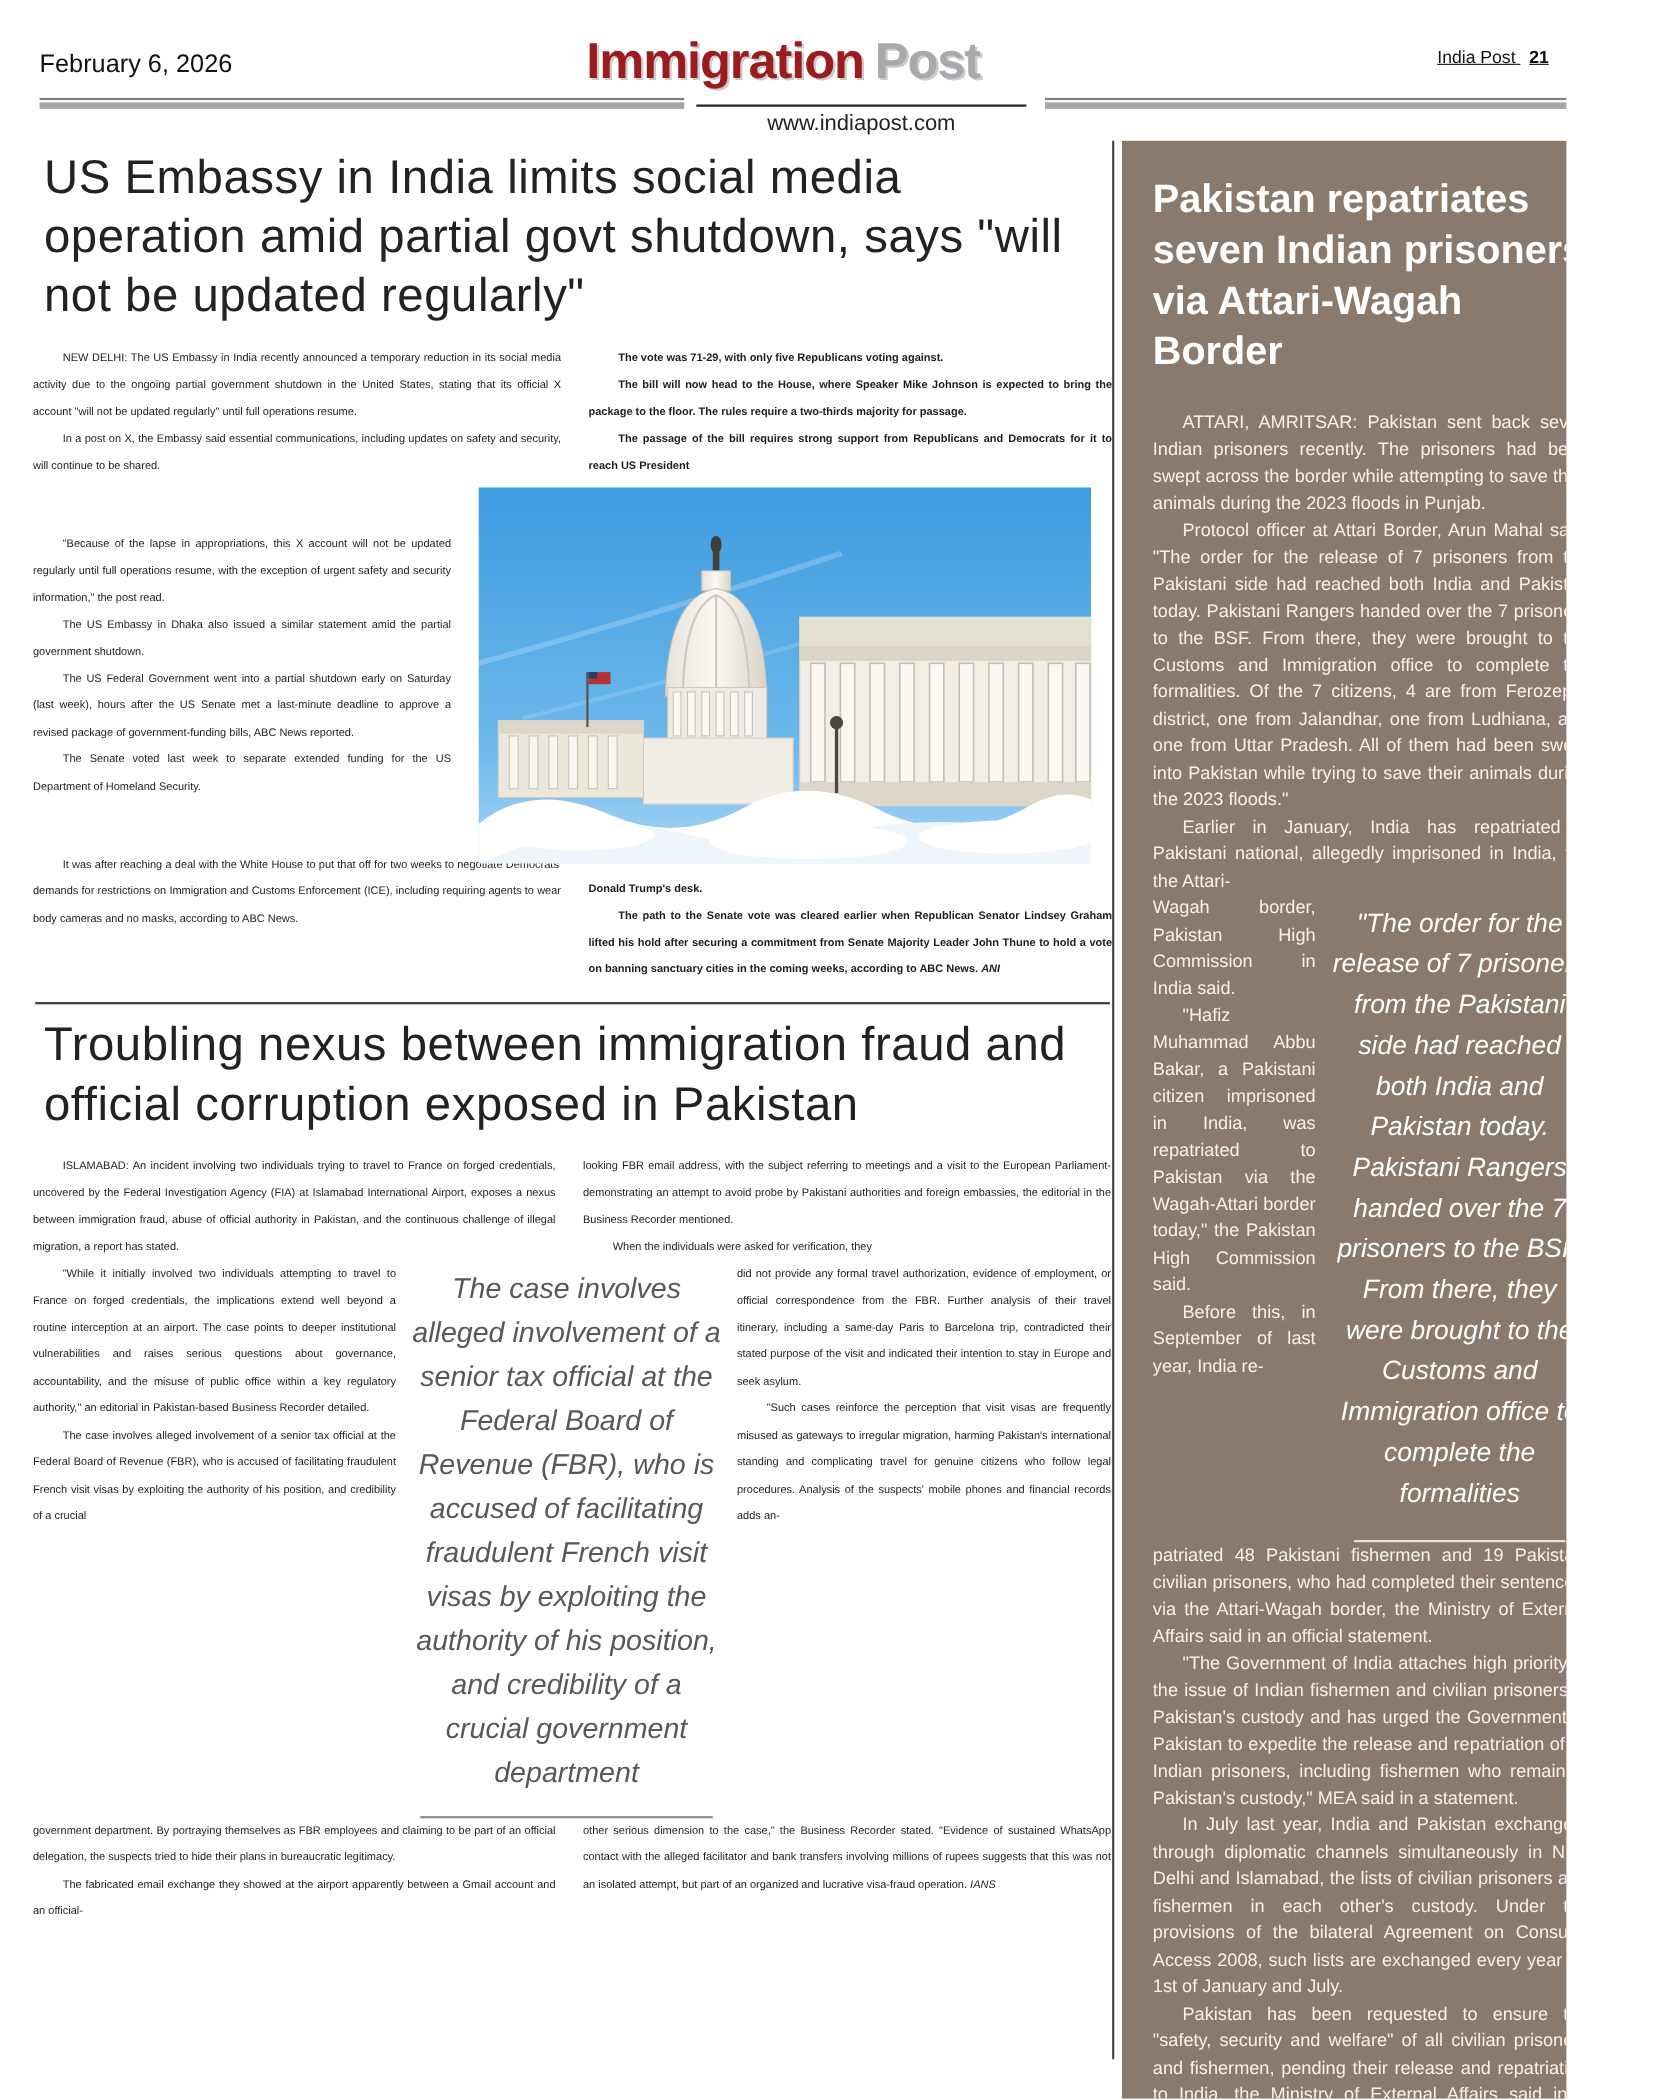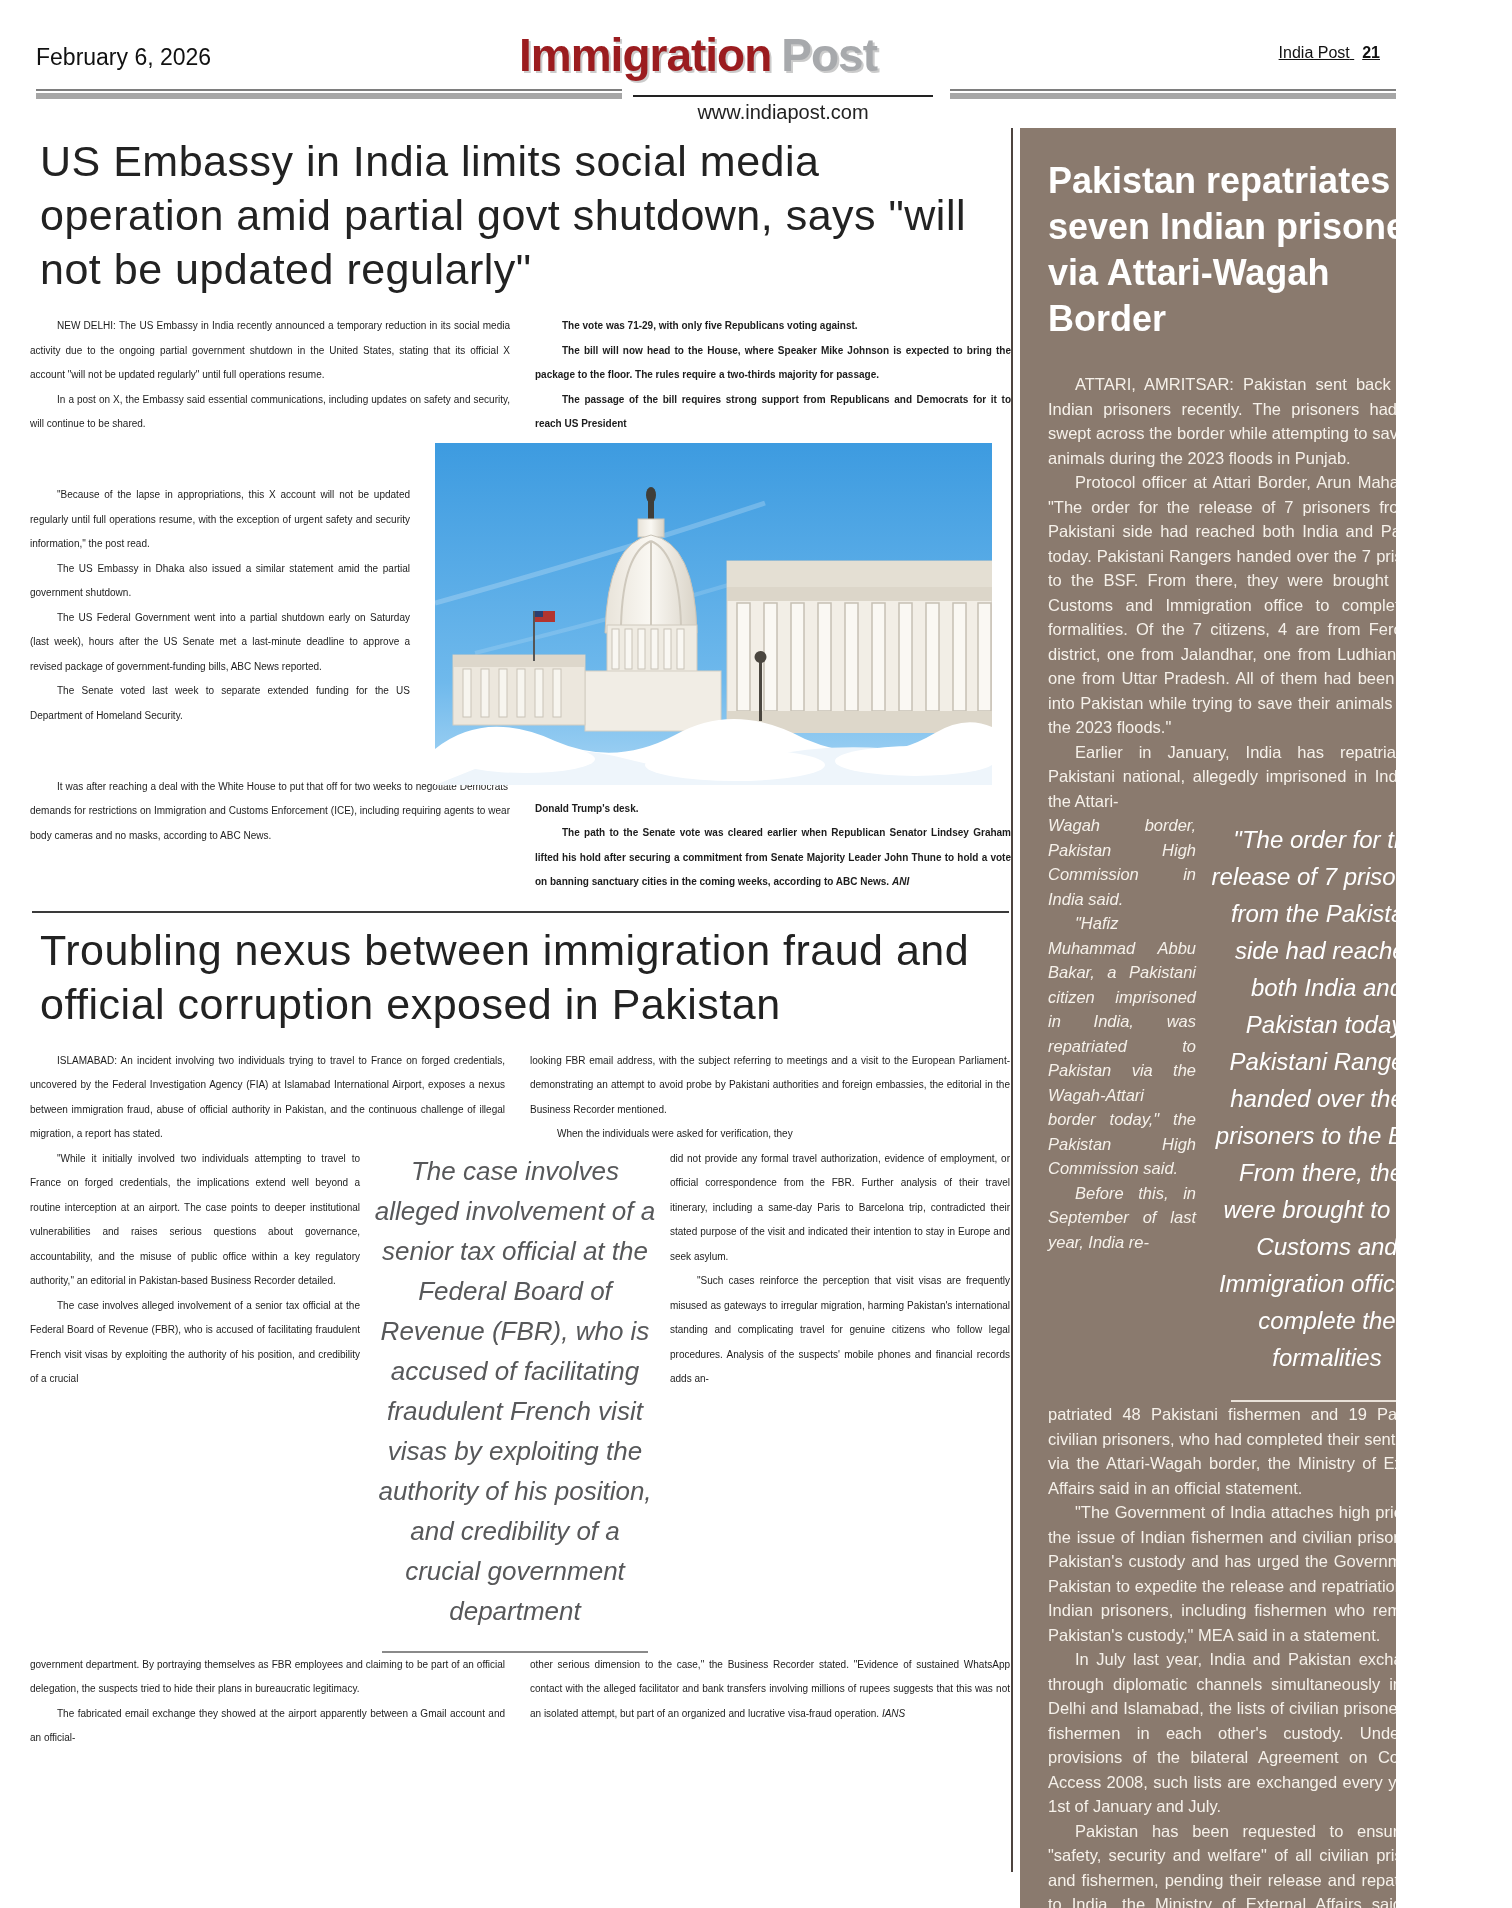--- a/index.html
+++ b/index.html
@@ -1,17 +1,17 @@
 <!DOCTYPE html>
 <html><head>
 <meta charset="utf-8">
 <style>
   html,body{margin:0;padding:0;background:#ffffff;}
   .page{position:relative;width:1396px;height:1908px;background:#ffffff;overflow:hidden;
-        font-family:"Liberation Sans","DejaVu Sans",sans-serif;color:#1c1c1c;}
+        font-family:"Liberation Sans","DejaVu Sans",sans-serif;color:#1c1c1c;padding-left:28px;}
 
   
   .date-label{position:absolute;left:36px;top:44px;font-size:23px;color:#111;}
   .edition{position:absolute;right:16px;top:44px;font-size:16px;color:#111;text-decoration:underline;}
   .edition b{margin-left:8px;}
   .logo{position:absolute;left:0;top:28px;width:100%;text-align:center;
         font-size:46px;font-weight:800;letter-spacing:-1px;
         text-shadow:2px 2px 0 rgba(160,160,160,.55);}
   .logo .w1{color:#9b1c1f;}
   .logo .w2{color:#a7a9ac;margin-left:10px;}
@@ -50,21 +50,21 @@
   .pullquote{font-style:italic;color:#57585a;font-size:26px;line-height:40px;text-align:center;}
   .pq-rule{border-top:2px solid #8a8a8a;width:92%;margin:20px auto 0;}
 
   
   .vsep{position:absolute;left:1011px;top:128px;width:2px;height:1744px;background:#4d443f;}
   .sidebar{position:absolute;left:1020px;top:128px;width:452px;min-height:1744px;
            background:#8a7a6e;color:#f6f1ea;box-sizing:border-box;padding:30px 28px 26px;}
   .sb-headline{font-size:36px;line-height:46px;font-weight:800;color:#ffffff;margin:0 0 30px;}
   .sb .p{font-size:16.5px;line-height:24.5px;}
   .sb-band{display:flex;gap:14px;}
-  .sb-band-left{width:148px;flex:0 0 148px;font-style:italic;}
+  .sb-band-left{width:148px;flex:0 0 148px;}
   .sb-quote{flex:1;font-style:italic;color:#ffffff;font-size:24px;line-height:37px;text-align:center;padding-top:8px;}
   .sb-quote-rule{border-top:2px solid #e9e1d8;width:82%;margin:24px auto 0;}
 </style>
 </head>
 <body>
 
 <div class="page">
 
   <div class="date-label">February 6, 2026</div>
   <div class="logo">

